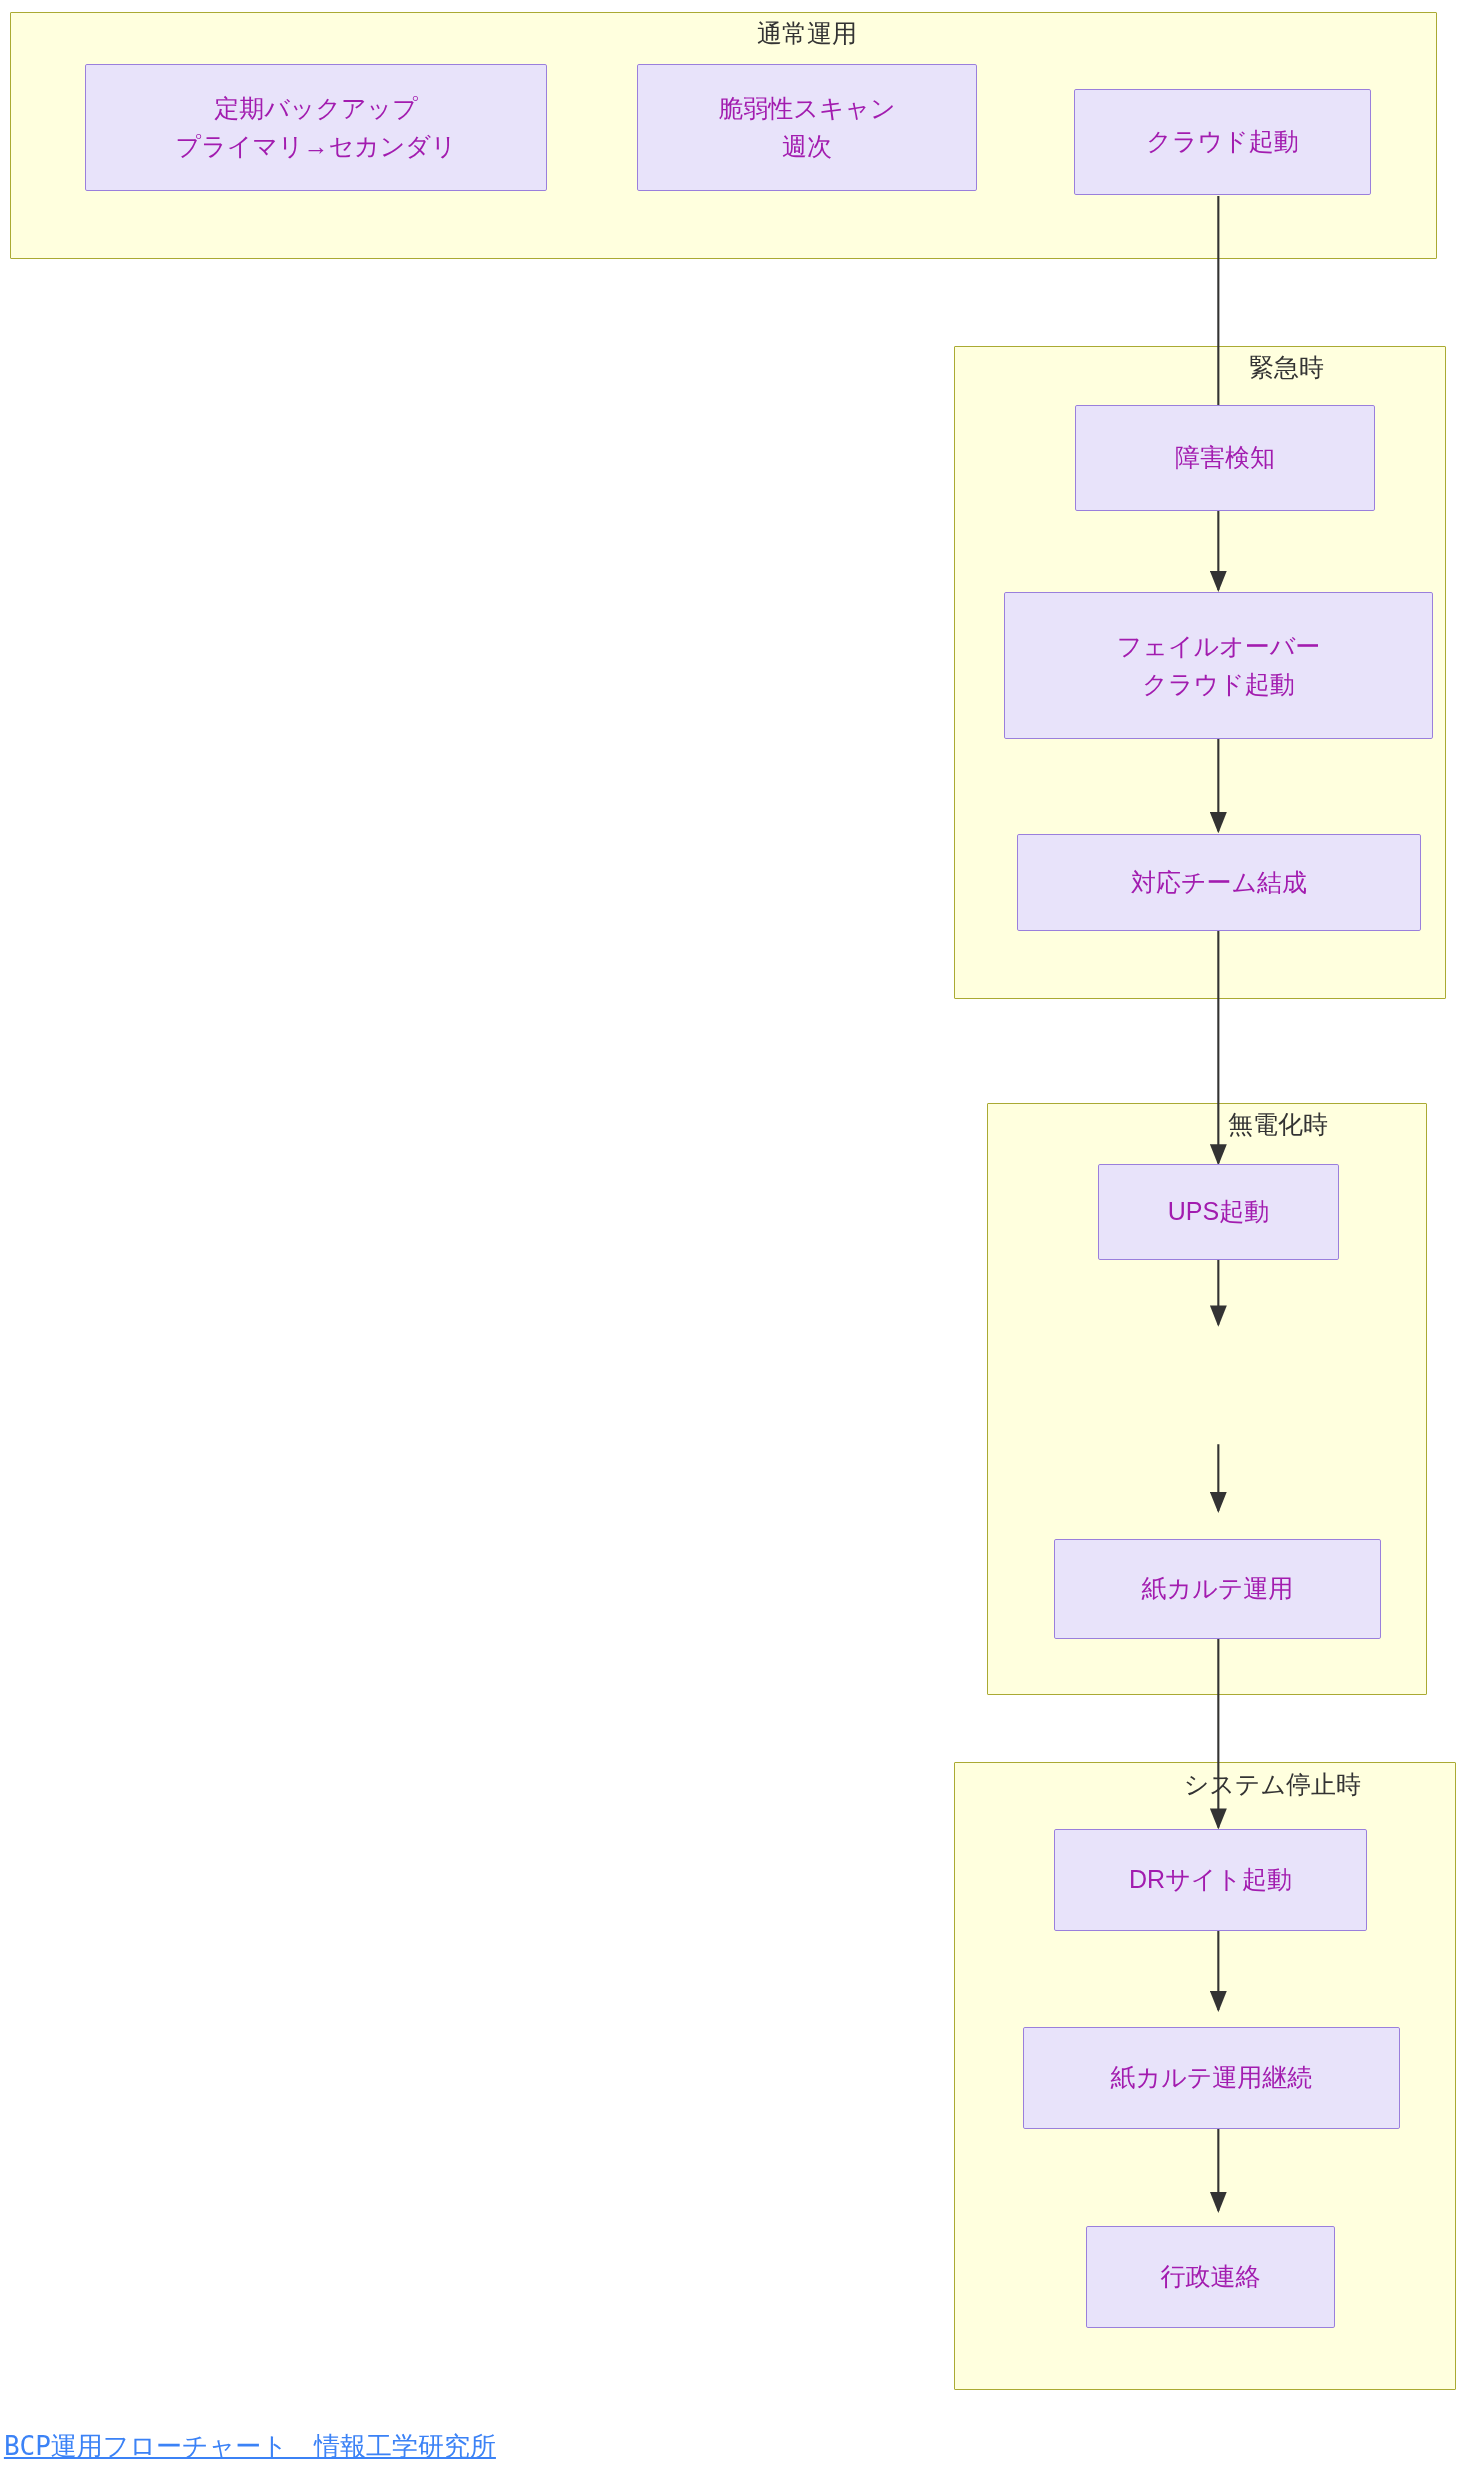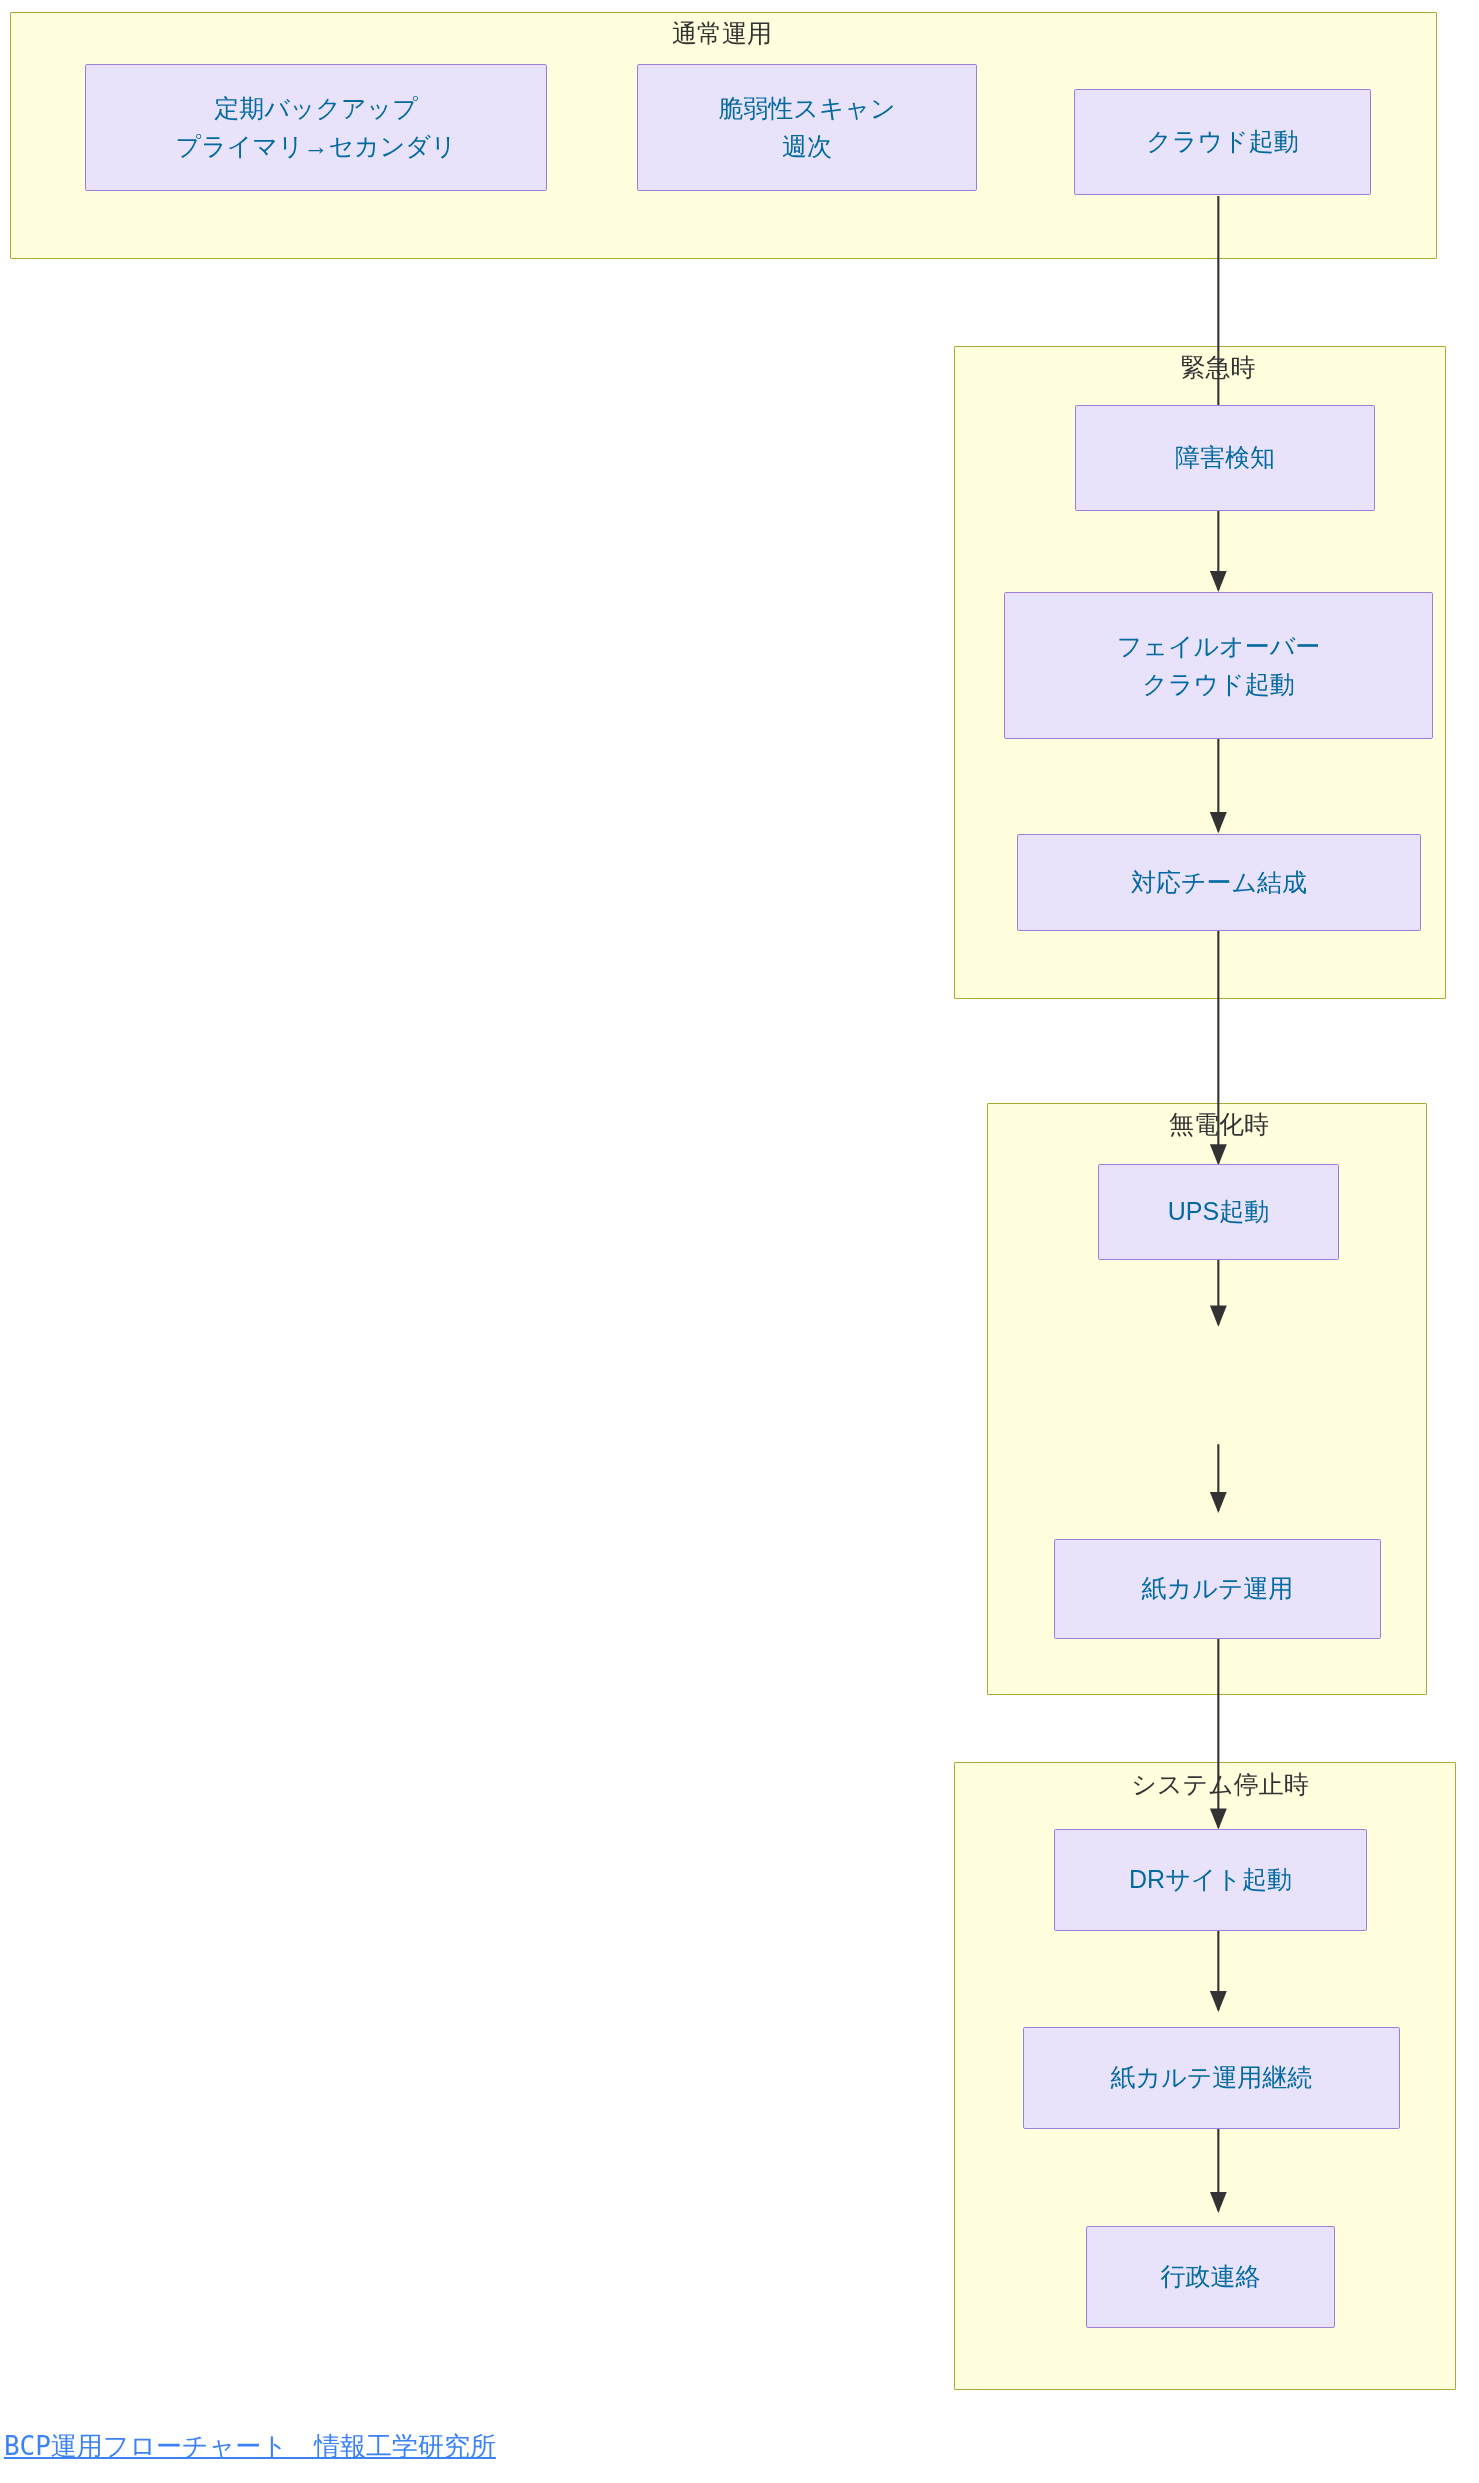--- a/index.html
+++ b/index.html
@@ -11,36 +11,36 @@
     background:#ffffde;
     border:1.9px solid #aaaa33;
     border-radius:1px;
     box-sizing:border-box;
   }
   .cluster-label{
     position:absolute;
     font-size:25px;
     color:#333333;
     white-space:nowrap;
-    text-align:center;
+    text-align:right;
     line-height:1;
     z-index:6;
   }
   .node{
     position:absolute;
     background:#e8e3fa;
     border:1.9px solid #9a7fdc;
     border-radius:1.9px;
     box-sizing:border-box;
     display:flex;
     align-items:center;
     justify-content:center;
     flex-direction:column;
     font-size:25px;
-    color:#0369a1;
+    color:#a21caf;
     line-height:1.5;
     text-align:left;
     z-index:5;
     padding:0 9.7px;
   }
   .node .ln{display:block;white-space:nowrap;}
   svg.edges{position:absolute;left:0;top:0;width:1479px;height:2483px;z-index:4;pointer-events:none;}
   .caption{
     position:absolute;
     left:3.9px;

